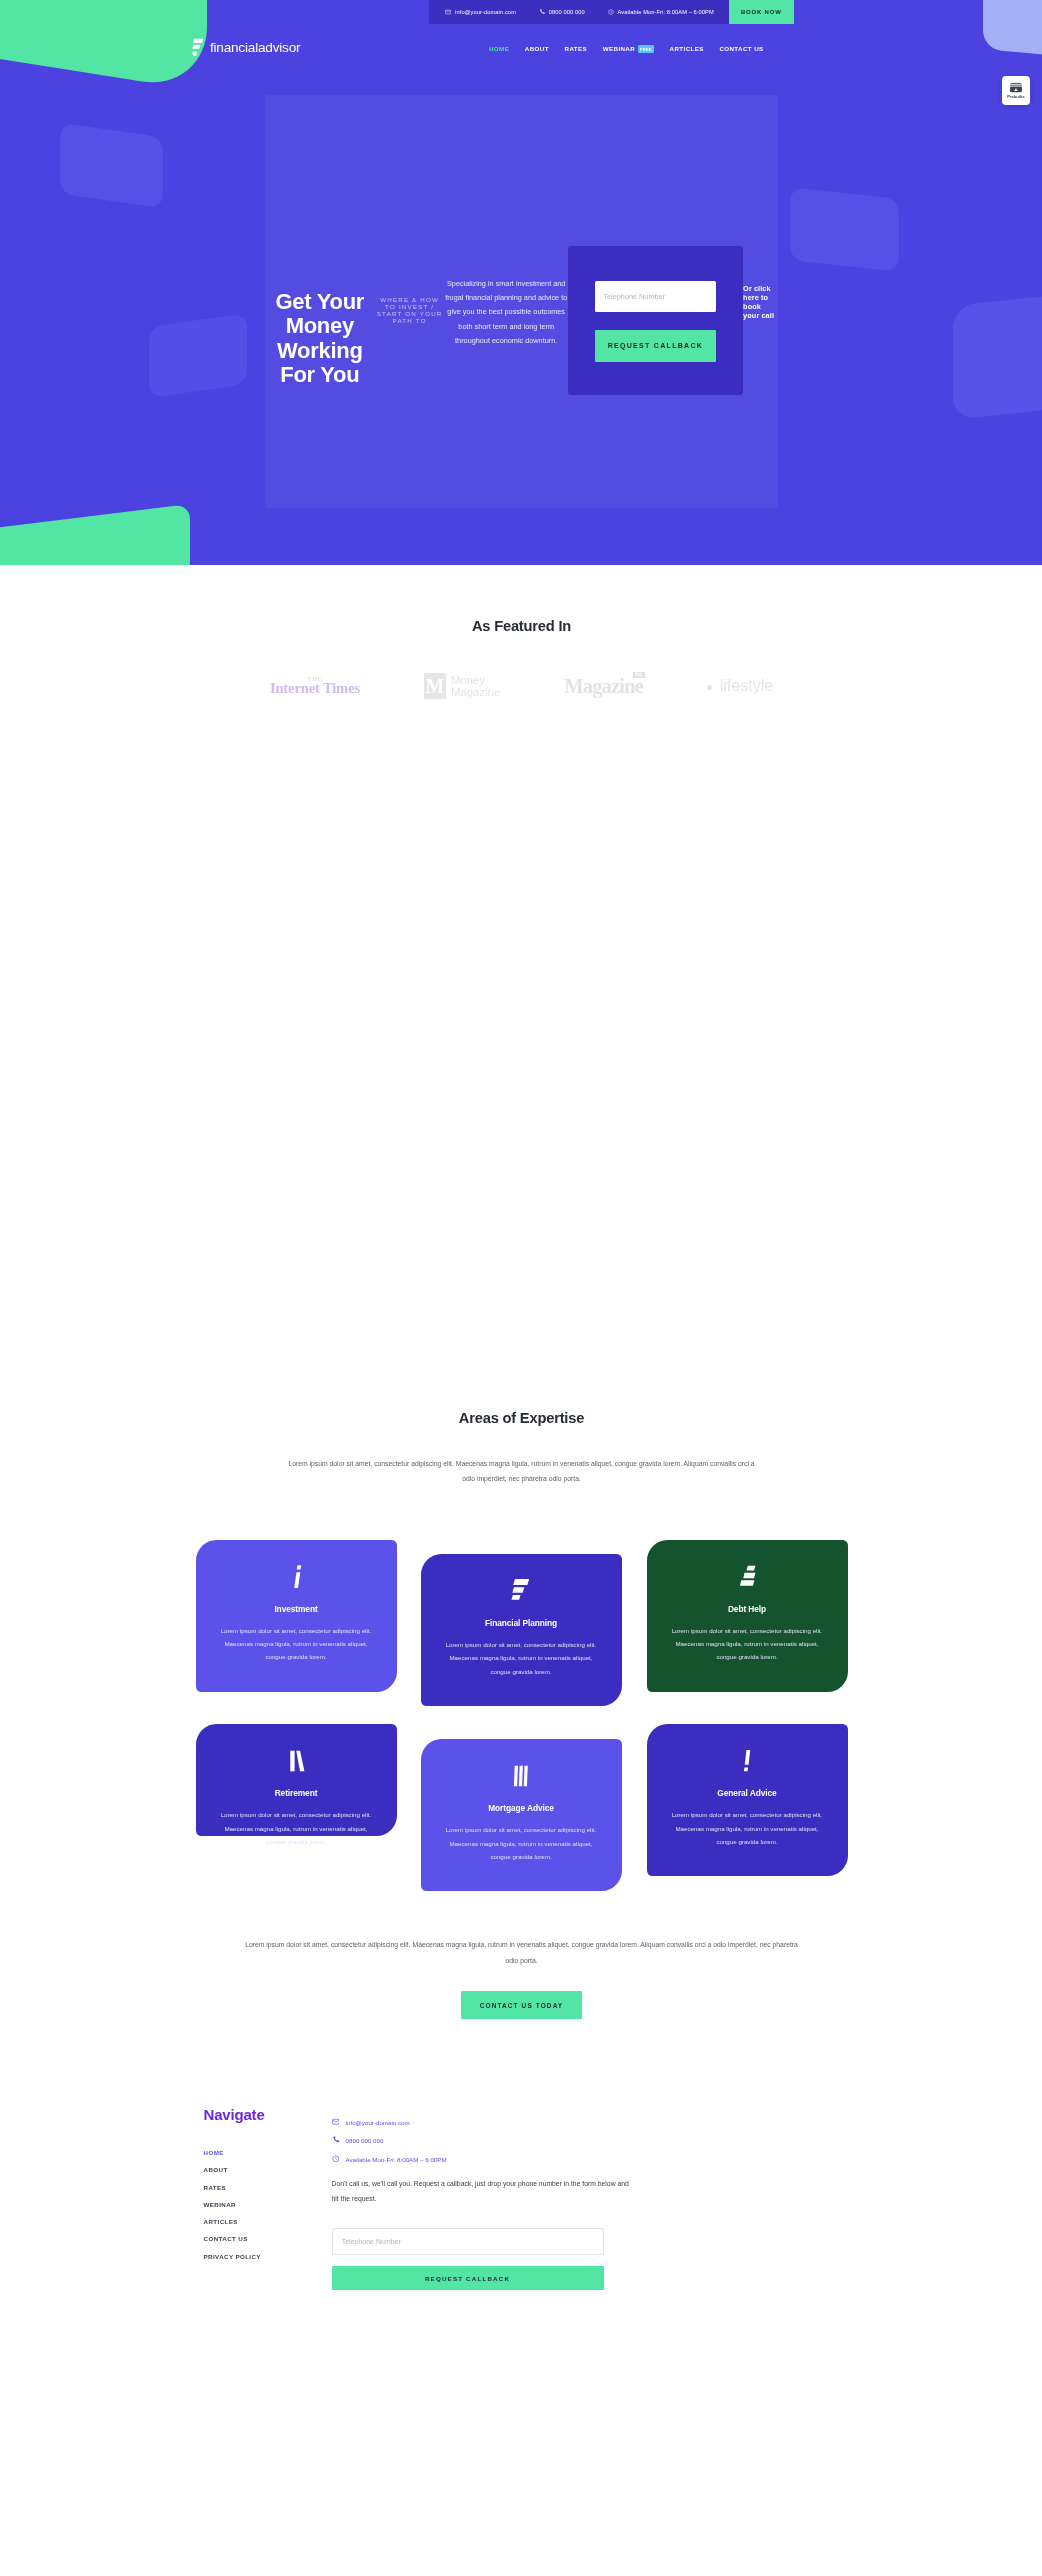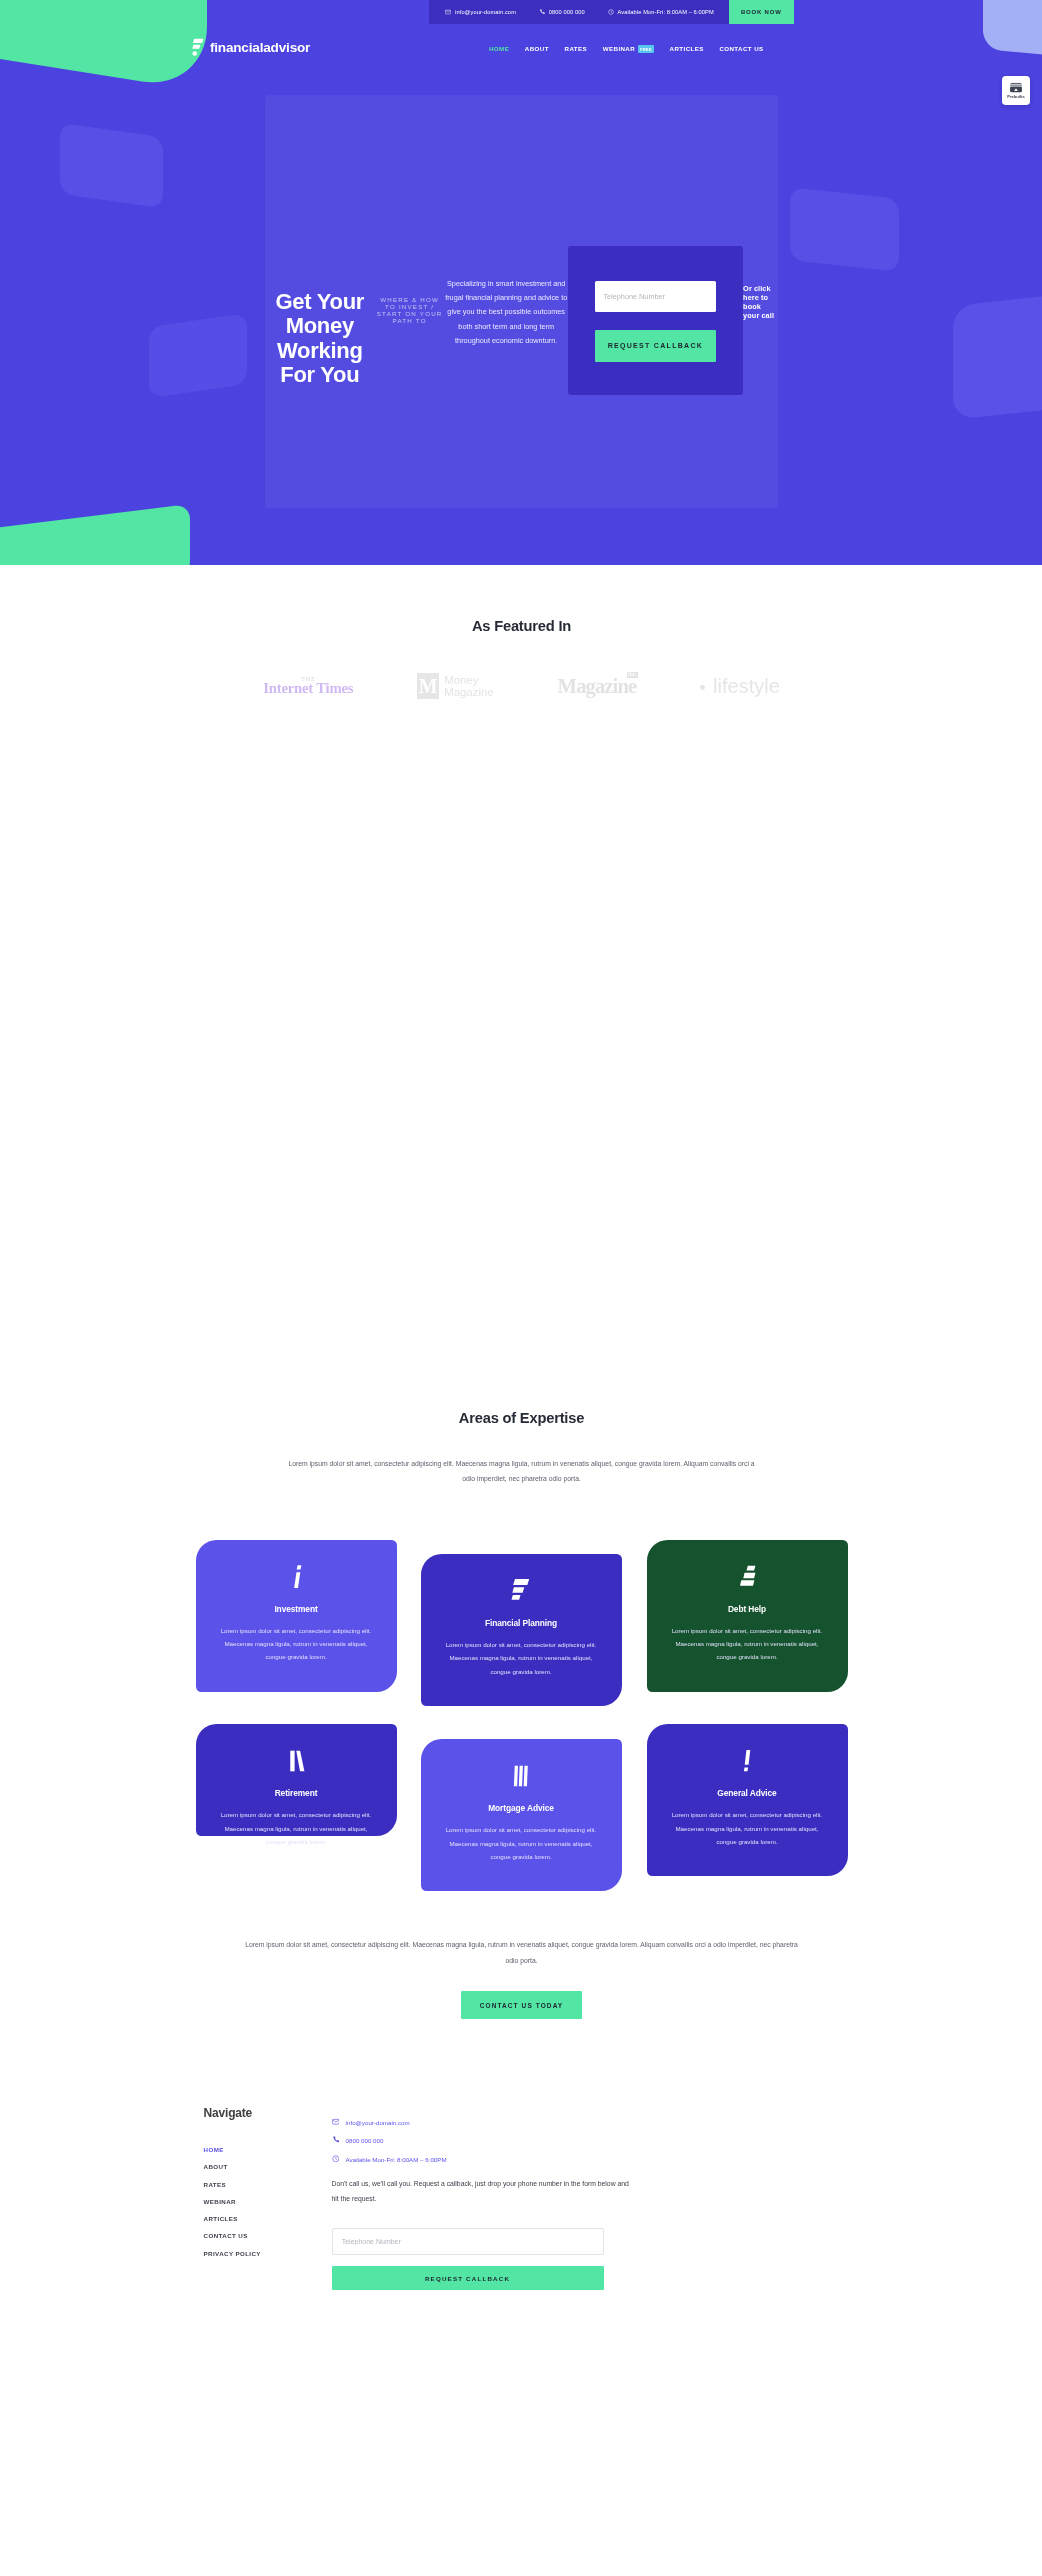--- a/index.html
+++ b/index.html
@@ -96,21 +96,21 @@
   .nav{
     position:absolute; left:0; top:25px; width:1043px; height:48px;
     display:flex; align-items:center; z-index:5;
   }
   .logo{
     position:absolute; left:191px; top:13px;
     display:flex; align-items:center; gap:4.9px;
   }
   .logo-mark{width:14px;height:18.5px;flex:none;}
   .logo-text{
-    color:#fff; font-size:13.6px; font-weight:700; letter-spacing:-0.2px;
+    color:#fff; font-size:13.6px; font-weight:400; letter-spacing:-0.2px;
   }
   .nav-links{
     position:absolute; left:489px; top:19.5px;
     display:flex; align-items:center; gap:15.7px;
   }
   .nav-link{
     color:#ffffff; font-size:6.2px; font-weight:600;
     letter-spacing:0.4px; text-decoration:none; white-space:nowrap; cursor:pointer;
   }
   .nav-link.active{color:#52e5a3;}
@@ -188,21 +188,21 @@
   .lg-money{display:flex;align-items:center;gap:4.9px;}
   .lg-money-m{
     width:22px;height:26px;background:#b4b4b4;color:#fff;
     font-family:"Liberation Serif", serif; font-size:20px; font-weight:700;
     display:flex;align-items:center;justify-content:center;line-height:1;
   }
   .lg-money-t{text-align:left;font-size:11.4px;line-height:1.08;color:#a8a8a8;font-weight:400;}
   .lg-netcash{position:relative;}
   .lg-netcash-main{font-size:20.6px;font-weight:700;color:#a8a8a8;letter-spacing:-0.9px;font-family:"Liberation Serif", serif;}
   .lg-netcash-inc{position:absolute;right:-2.2px;top:-2.7px;background:#a8a8a8;color:#fff;font-size:4.9px;padding:0.5px 1.6px;font-weight:700;}
-  .lg-lifestyle{display:flex;align-items:center;gap:8px;color:#b0b0b0;font-size:20px;font-weight:300;}
+  .lg-lifestyle{display:flex;align-items:center;gap:8px;color:#b0b0b0;font-size:16px;font-weight:300;}
   .lg-ls-dot{width:4.9px;height:4.9px;border-radius:50%;background:#b0b0b0;margin-top:3.8px;}
 
   
   .freedom{position:relative; width:1043px; height:646px; background:#fff; overflow:hidden;}
 
   
   .expertise{position:relative; width:1043px; background:#fff; padding:18.5px 0 0; overflow:hidden;}
   .exp-head{text-align:center;}
   .exp-intro{
     margin:30px auto 0; width:478px; text-align:center;
@@ -232,21 +232,21 @@
     margin-top:22px; display:inline-block; background:#52e5a3;
     color:#1d2430; font-size:6.5px; font-weight:700; letter-spacing:1.1px;
     padding:10.3px 18.5px; border:none; border-radius:1.1px; cursor:pointer;
     font-family:"Liberation Sans", sans-serif;
   }
 
   
   .footer{width:1043px; background:#fff; padding:0 0 65px;}
   .footer-inner{width:652px; margin:0 auto; display:flex; gap:0;}
   .f-nav{width:136px; padding-left:8.1px;}
-  .f-title{font-size:12px; font-weight:700; color:#404040; letter-spacing:-0.2px;}
+  .f-title{font-size:15px; font-weight:700; color:#6d28d9; letter-spacing:-0.2px;}
   .f-links{margin-top:26px; display:flex; flex-direction:column; gap:10.3px;}
   .f-link{
     font-size:6.2px; font-weight:600; letter-spacing:0.4px;
     color:#3d414c; text-decoration:none; cursor:pointer;
   }
   .f-link.active{color:#5b52ea;}
   .f-contact{width:304px; padding-top:12px;}
   .f-crow{display:flex; align-items:center; gap:6.5px; margin-bottom:9.8px;}
   .f-crow span{font-size:6.2px; color:#5b52ea;}
   .f-note{margin-top:14px; font-size:6.8px; line-height:2.1; color:#3d414c;}

